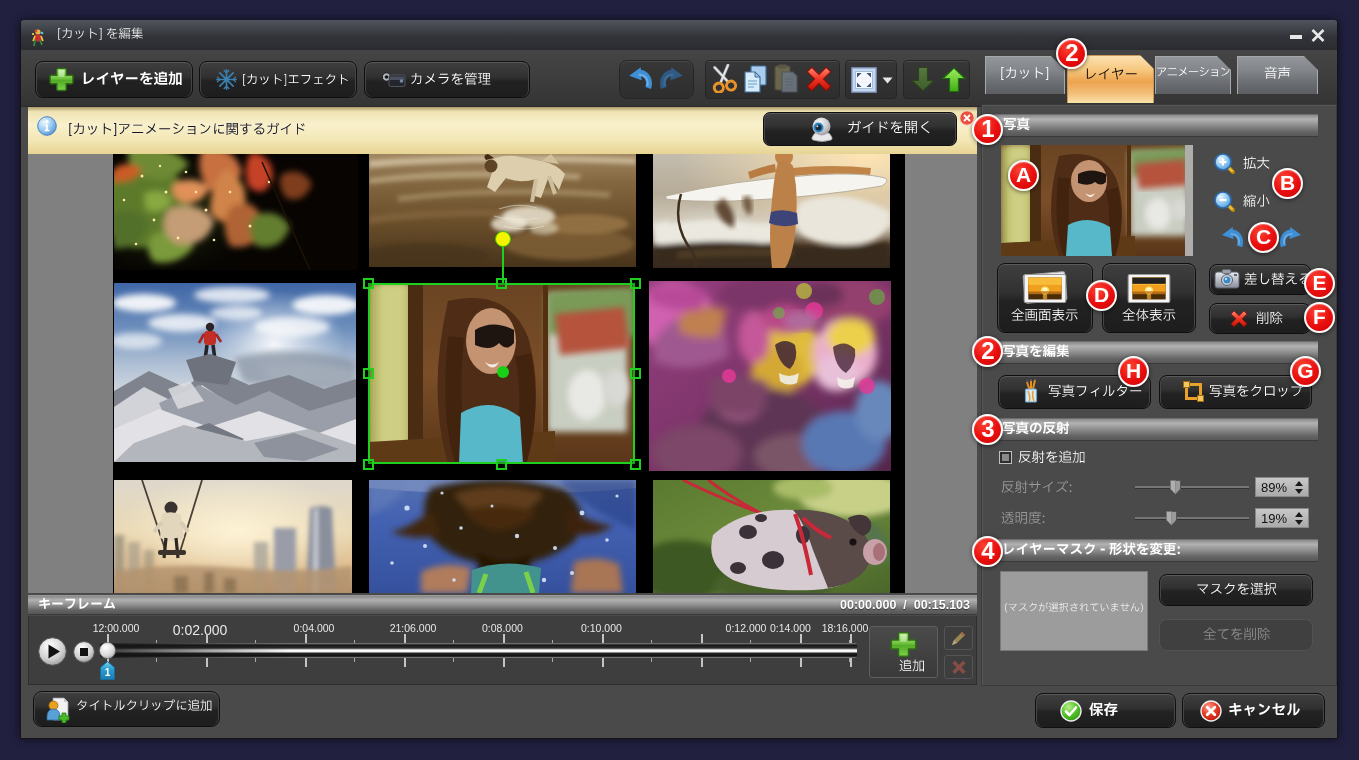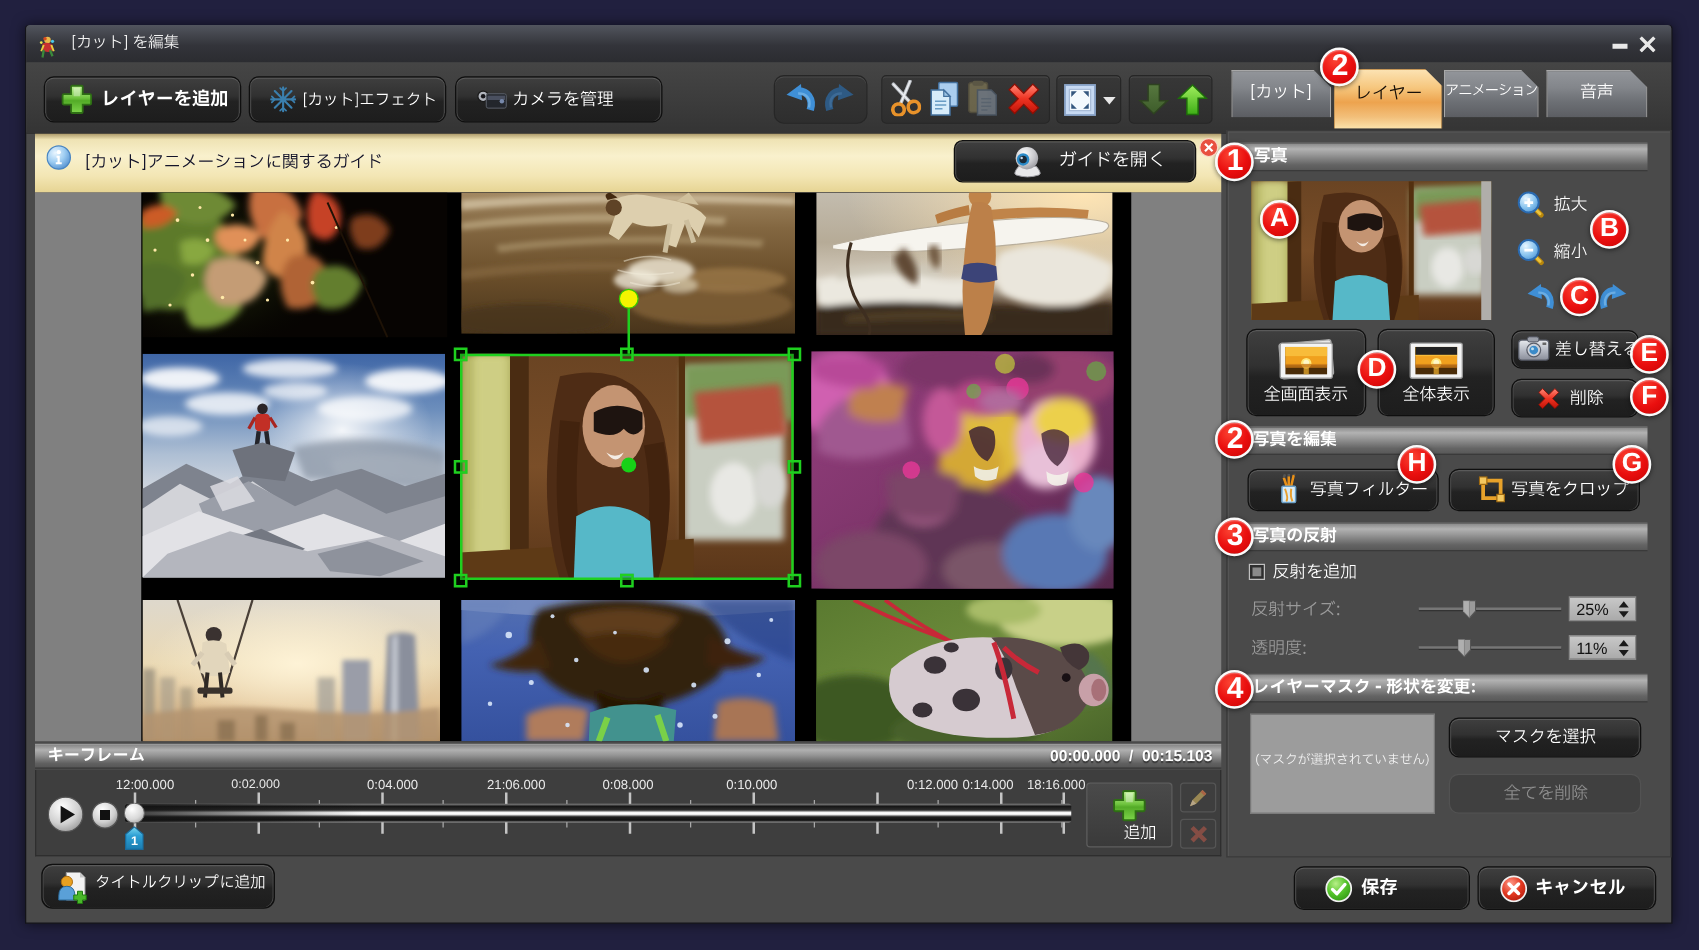--- a/index.html
+++ b/index.html
@@ -568,21 +568,21 @@
 <div class="abs" style="left:502px;top:247px;width:2px;height:36px;background:#1fd01f;z-index:21"></div>
 <div class="abs" style="left:495px;top:231px;width:16px;height:16px;border-radius:50%;background:#f4f400;border:1.5px solid #35c800;z-index:22"></div>
 <div class="abs" style="left:497px;top:366px;width:12px;height:12px;border-radius:50%;background:#17d117;z-index:22"></div>
 <div class="abs" style="left:28px;top:595px;width:949px;height:20px;background:linear-gradient(180deg,#888 0%,#b0b0b0 22%,#959595 45%,#606060 82%,#565656 100%);border-top:1px solid #999;border-bottom:1px solid #3a3a3a"></div>
 <svg style="position:absolute;left:38px;top:597px;overflow:visible" width="80" height="18" viewBox="0 0 80 18">
     <path transform="translate(0,11.4)" d="M11.9 -5.1L12.1 -3.5L7.6 -3L7.9 0.4L6.2 0.6L5.9 -2.8L1.4 -2.4L1.2 -4L5.7 -4.5L5.5 -6.4L1.4 -6L1.3 -7.7L5.3 -8.1L5.1 -10.5L6.8 -10.7L7 -8.3L11.1 -8.7L11.3 -7L7.2 -6.6L7.4 -4.7ZM24.7 -4L14.3 -4L14.3 -5.8L24.7 -5.8ZM37.1 -9.6Q37.1 -6.8 36.4 -4.8Q35.7 -2.8 34.2 -1.5Q32.7 -0.2 30.2 0.4L29.4 -1.3Q31.4 -1.8 32.6 -2.6Q33.9 -3.5 34.5 -4.8Q35.1 -6.1 35.2 -7.9L27.5 -7.9L27.5 -9.6ZM41.5 0.3L41.5 -10.1L43.3 -10.1L43.3 -1.5Q45.1 -1.9 46.7 -3.1Q48.3 -4.3 49.4 -6.3L50.8 -5.2Q49.5 -2.9 47.5 -1.5Q45.5 -0.1 43.1 0.3ZM63.7 -4L53.3 -4L53.3 -5.8L63.7 -5.8ZM75.5 0.4Q75.3 -0.3 75 -1Q71.1 -0.5 66.2 -0.2L66 -1.9Q66.4 -1.9 67.3 -1.9Q69.1 -6.1 70.3 -10.3L72 -9.8Q70.7 -5.5 69.4 -2.1Q71.7 -2.2 74.3 -2.6Q73.5 -4.3 72.7 -5.6L74.3 -6.3Q75.1 -5 75.8 -3.5Q76.6 -2 77.2 -0.4Z" fill="#ffffff"></path>
   </svg>
 <div class="abs" style="left:700px;top:598px;width:270px;height:15px;font-size:12.5px;font-weight:bold;color:#fff;text-align:right;text-shadow:0 1px 1px #333">00:00.000&nbsp; / &nbsp;00:15.103</div>
 <div class="abs" style="left:28px;top:616px;width:949px;height:69px;background:#3e3e3e;border:1px solid #2e2e2e;border-top:none"></div>
 <div class="abs" style="left:86px;top:622px;width:60px;height:11px;font-size:10.5px;color:#e8e8e8;text-align:center">12:00.000</div>
-<div class="abs" style="left:185px;top:622px;width:60px;height:11px;font-size:10px;color:#e8e8e8;">0:02.000</div>
+<div class="abs" style="left:170px;top:622px;width:60px;height:11px;font-size:14px;color:#e8e8e8;text-align:center">0:02.000</div>
 <div class="abs" style="left:284px;top:622px;width:60px;height:11px;font-size:10.5px;color:#e8e8e8;text-align:center">0:04.000</div>
 <div class="abs" style="left:383px;top:622px;width:60px;height:11px;font-size:10.5px;color:#e8e8e8;text-align:center">21:06.000</div>
 <div class="abs" style="left:482px;top:622px;width:60px;height:11px;font-size:10.5px;color:#e8e8e8;text-align:left">0:08.000</div>
 <div class="abs" style="left:581px;top:622px;width:60px;height:11px;font-size:10.5px;color:#e8e8e8;">0:10.000</div>
 <div class="abs" style="left:716px;top:622px;width:60px;height:11px;font-size:10.5px;color:#e8e8e8;text-align:center">0:12.000</div>
 <div class="abs" style="left:770px;top:622px;width:60px;height:11px;font-size:10.5px;color:#e8e8e8;text-align:left">0:14.000</div>
 <div class="abs" style="left:815px;top:622px;width:60px;height:11px;font-size:10.5px;color:#e8e8e8;text-align:center">18:16.000</div>
 <div class="abs" style="left:107px;top:634px;width:1.5px;height:11px;background:#c4c4c4"></div>
 <div class="abs" style="left:107px;top:657px;width:1.5px;height:10px;background:#c4c4c4"></div>
 <div class="abs" style="left:206px;top:634px;width:1.5px;height:11px;background:#c4c4c4"></div>
@@ -933,34 +933,34 @@
 <svg style="position:absolute;left:1001px;top:480px;overflow:visible" width="73" height="18" viewBox="0 0 73 18">
     <path transform="translate(0,11.9)" d="M12.5 0.9Q9.9 0 7.9 -1.4Q5.8 0.2 3.2 0.9L2.8 0.1Q5.2 -0.6 7.2 -2Q5.4 -3.5 4.3 -5.5L5.1 -5.9Q6.2 -4 7.9 -2.6Q9.8 -4.3 10.7 -6.5L3.1 -6.5Q3 -4.1 2.6 -2.2Q2.2 -0.4 1.3 0.9L0.6 0.2Q1.4 -1 1.8 -2.8Q2.2 -4.7 2.2 -7.1L2.2 -10.7L12.6 -10.7L12.6 -9.9L3.1 -9.9L3.1 -7.3L11.7 -7.3L11.7 -6.6Q10.8 -4 8.6 -2Q10.4 -0.7 12.8 0.1ZM20.4 -5.2Q20.2 -4.9 19.8 -4.3L19.8 -0.1Q19.8 0.4 19.6 0.6Q19.4 0.8 18.9 0.8L17.1 0.8L16.9 0.1L19.1 0.1L19.1 -3.4Q17.2 -1.3 14.4 0L14 -0.7Q16.7 -2 18.4 -3.7Q16.9 -3.4 14.3 -3L14.1 -3.8L15 -3.9L15 -10.1L16.7 -10.1Q17 -10.7 17.2 -11.4L18 -11.2Q17.8 -10.6 17.5 -10.1L19.8 -10.1L19.8 -5.6ZM26.4 -8.4L26.4 -7.7L25.1 -7.7L25.1 0.1Q25.1 0.6 24.9 0.8Q24.6 1 24.1 1L22.3 1L22.1 0.2L24.2 0.2L24.2 -7.7L20.5 -7.7L20.5 -8.4L24.2 -8.4L24.2 -11.1L25.1 -11.1L25.1 -8.4ZM19.1 -8.2L19.1 -9.4L15.7 -9.4L15.7 -8.2ZM15.7 -6.3L19.1 -6.3L19.1 -7.5L15.7 -7.5ZM22.6 -2.2Q21.9 -4.1 20.9 -5.8L21.5 -6.2Q22.5 -4.6 23.3 -2.6ZM15.7 -4Q17.6 -4.2 19 -4.5L19.1 -4.5L19.1 -5.6L15.7 -5.6ZM39.5 -7.9L39.5 -7L36.9 -7L36.9 -5.8Q36.9 -3.3 35.7 -1.8Q34.5 -0.4 32 0.3L31.6 -0.6Q33.1 -1 34.1 -1.7Q35.1 -2.3 35.5 -3.3Q36 -4.3 36 -5.8L36 -7L31.5 -7L31.5 -3.8L30.6 -3.8L30.6 -7L28 -7L28 -7.9L30.6 -7.9L30.6 -10.5L31.5 -10.5L31.5 -7.9L36 -7.9L36 -10.6L36.9 -10.6L36.9 -7.9ZM52.2 -9.8Q50.6 -8.1 48.4 -6.7L48.4 0.4L47.4 0.4L47.4 -6.1Q45 -4.7 42.2 -3.7L41.9 -4.6Q44.6 -5.5 47.1 -7Q49.7 -8.6 51.5 -10.5ZM66 -11.5Q66.7 -10.3 67.2 -9.2L66.5 -8.8Q65.9 -10.2 65.3 -11.2ZM65 -8.2Q64.5 -9.4 63.8 -10.6L64.5 -10.9Q65.4 -9.5 65.7 -8.6ZM61.7 -4.1Q63.9 -2.5 65.9 -0.6L65.2 0.2Q63.2 -1.8 61.1 -3.3Q59 -1.1 55.7 0.2L55.2 -0.7Q58.3 -1.9 60.3 -3.9Q62.3 -6 62.9 -8.6L56.2 -8.6L56.2 -9.5L63.9 -9.5Q63.9 -9 63.7 -8.2Q63.3 -6 61.7 -4.1ZM68.7 -6.5L68.7 -6.7Q68.7 -7.1 69 -7.3Q69.2 -7.5 69.6 -7.5Q70 -7.5 70.2 -7.3Q70.4 -7.1 70.4 -6.7L70.4 -6.5Q70.4 -6.2 70.2 -5.9Q70 -5.7 69.6 -5.7Q69.2 -5.7 69 -5.9Q68.7 -6.2 68.7 -6.5ZM68.7 -0.6L68.7 -0.8Q68.7 -1.2 69 -1.4Q69.2 -1.6 69.6 -1.6Q70 -1.6 70.2 -1.4Q70.4 -1.2 70.4 -0.8L70.4 -0.6Q70.4 -0.3 70.2 -0Q70 0.2 69.6 0.2Q69.2 0.2 69 -0Q68.7 -0.3 68.7 -0.6Z" fill="#9a9a9a"></path>
   </svg>
 <div class="abs" style="left:1135px;top:486px;width:114px;height:2px;background:#767676;box-shadow:0 1px 0 #333"></div>
 <svg class="abs" style="left:1170px;top:480px" width="11" height="15" viewBox="0 0 11 15">
 <path d="M0.5 0.5 H10.5 V9 L5.5 14.5 L0.5 9 Z" fill="#9a9a9a" stroke="#555" stroke-width="1"></path>
 <path d="M5.5 0.5 V14" stroke="#777" stroke-width="1"></path>
 <path d="M0.5 0.5 H5.5 V14 L0.5 9 Z" fill="#b8b8b8" opacity=".7"></path>
   </svg>
 <div class="abs" style="left:1255px;top:477px;width:54px;height:20px;background:linear-gradient(180deg,#c8c8c8,#aaa);border:1px solid #888"></div>
-<div class="abs" style="left:1261px;top:480px;width:30px;height:14px;font-size:13px;color:#111">25%</div>
+<div class="abs" style="left:1261px;top:480px;width:30px;height:14px;font-size:13px;color:#111">89%</div>
 <div class="abs" style="left:1295px;top:481px;width:0;height:0;border-left:4px solid transparent;border-right:4px solid transparent;border-bottom:5.5px solid #1a1a1a"></div>
 <div class="abs" style="left:1295px;top:489px;width:0;height:0;border-left:4px solid transparent;border-right:4px solid transparent;border-top:5.5px solid #1a1a1a"></div>
 <svg style="position:absolute;left:1001px;top:511px;overflow:visible" width="46" height="18" viewBox="0 0 46 18">
     <path transform="translate(0,11.9)" d="M3.7 -6.2Q5.1 -6.7 6 -7.1Q6.9 -7.6 7.4 -8.3L4 -8.3L4 -9L7.9 -9L7.9 -10Q6.2 -9.9 4.7 -9.9L4.5 -10.7Q9 -10.7 11.9 -11.2L12.3 -10.5Q10.8 -10.3 8.7 -10.1L8.7 -9L12.9 -9L12.9 -8.3L9.2 -8.3Q9.7 -7.7 10.6 -7.2Q11.5 -6.7 13 -6.2L12.7 -5.5Q10.9 -6.1 9.9 -6.8Q8.9 -7.4 8.8 -8.2L8.7 -8.2L8.7 -5.9L7.9 -5.9L7.9 -8.2L7.8 -8.2Q7.7 -7.4 6.8 -6.8Q5.8 -6.1 4 -5.4ZM2.9 -7.7Q1.9 -9.6 0.9 -10.6L1.6 -11.1Q2.1 -10.5 2.7 -9.7Q3.2 -9 3.6 -8.2ZM3 -2.4Q3 -1.3 3.8 -0.7Q4.6 -0.1 6 -0.1L13 -0.1L12.9 0.7L6.1 0.7Q4.5 0.7 3.6 0.1Q2.8 -0.5 2.7 -1.4L2.6 -1.4Q2.6 -0.7 2.1 -0.1Q1.7 0.5 0.8 0.9L0.5 0.1Q1.5 -0.4 1.8 -0.9Q2.2 -1.5 2.2 -2.5L2.2 -5.5L0.6 -5.5L0.6 -6.3L3 -6.3ZM10.4 -1.8Q10.7 -1.8 10.9 -1.9Q11.1 -2 11.2 -2.2Q11.3 -2.7 11.4 -3.4L9.1 -3.4Q9.4 -4 9.7 -4.8L7.5 -4.8Q7.4 -3.4 6.6 -2.4Q5.9 -1.5 4.5 -0.9L4 -1.6Q5.3 -2.1 5.9 -2.9Q6.6 -3.6 6.7 -4.8L4.9 -4.8L4.9 -5.5L10.6 -5.5L10.6 -5Q10.4 -4.4 10.2 -4.1L12.2 -4.1Q12.2 -3.2 12.1 -2.7Q12.1 -2.2 11.9 -1.8Q11.8 -1.4 11.5 -1.2Q11.2 -1 10.6 -1L8.8 -1L8.6 -1.8ZM20.3 -10.8L25.9 -10.8L25.9 -0.2Q25.9 0.3 25.7 0.6Q25.5 0.8 25 0.8L22.6 0.8L22.4 -0.1L25 -0.1L25 -3.5L21 -3.5Q20.8 -2.2 20.4 -1.1Q20 -0.1 19.3 1L18.5 0.4Q19.3 -0.6 19.6 -1.6Q20 -2.6 20.2 -3.9Q20.3 -5.1 20.3 -7.1ZM14.6 -10.8L18.8 -10.8L18.8 -1.4L15.4 -1.4L15.4 -0.1L14.6 -0.1ZM18 -6.7L18 -10.1L15.4 -10.1L15.4 -6.7ZM25 -7.6L25 -10L21.1 -10L21.1 -7.6ZM25 -4.2L25 -6.8L21.1 -6.8Q21.1 -5.3 21 -4.2ZM15.4 -5.9L15.4 -2.1L18 -2.1L18 -5.9ZM34.6 -10.3L39.9 -10.3L39.9 -9.5L29.5 -9.5L29.5 -6.6Q29.5 -1.7 28.2 0.9L27.5 0.3Q28.1 -0.9 28.4 -2.7Q28.6 -4.4 28.6 -6.7L28.6 -10.3L33.7 -10.3L33.7 -11.3L34.6 -11.3ZM36.7 -9L37.5 -9L37.5 -7.6L39.8 -7.6L39.8 -6.9L37.5 -6.9L37.5 -4.8L32 -4.8L32 -6.9L30 -6.9L30 -7.6L32 -7.6L32 -9L32.8 -9L32.8 -7.6L36.7 -7.6ZM32.8 -5.5L36.7 -5.5L36.7 -6.9L32.8 -6.9ZM38.6 -3.3Q37.7 -1.8 35.7 -0.7Q37.3 -0.1 39.8 0.3L39.5 1Q36.8 0.6 34.7 -0.3Q32.6 0.7 29.7 1L29.5 0.2Q31.8 -0 33.8 -0.7Q32.7 -1.4 31.5 -2.4L32 -2.9Q33.3 -1.8 34.7 -1.1Q36.5 -2 37.5 -3.1L30.3 -3.1L30.3 -3.8L38.6 -3.8ZM41.7 -6.5L41.7 -6.7Q41.7 -7.1 42 -7.3Q42.2 -7.5 42.6 -7.5Q43 -7.5 43.2 -7.3Q43.4 -7.1 43.4 -6.7L43.4 -6.5Q43.4 -6.2 43.2 -5.9Q43 -5.7 42.6 -5.7Q42.2 -5.7 42 -5.9Q41.7 -6.2 41.7 -6.5ZM41.7 -0.6L41.7 -0.8Q41.7 -1.2 42 -1.4Q42.2 -1.6 42.6 -1.6Q43 -1.6 43.2 -1.4Q43.4 -1.2 43.4 -0.8L43.4 -0.6Q43.4 -0.3 43.2 -0Q43 0.2 42.6 0.2Q42.2 0.2 42 -0Q41.7 -0.3 41.7 -0.6Z" fill="#9a9a9a"></path>
   </svg>
 <div class="abs" style="left:1135px;top:517px;width:114px;height:2px;background:#767676;box-shadow:0 1px 0 #333"></div>
 <svg class="abs" style="left:1166px;top:511px" width="11" height="15" viewBox="0 0 11 15">
 <path d="M0.5 0.5 H10.5 V9 L5.5 14.5 L0.5 9 Z" fill="#9a9a9a" stroke="#555" stroke-width="1"></path>
 <path d="M5.5 0.5 V14" stroke="#777" stroke-width="1"></path>
 <path d="M0.5 0.5 H5.5 V14 L0.5 9 Z" fill="#b8b8b8" opacity=".7"></path>
   </svg>
 <div class="abs" style="left:1255px;top:508px;width:54px;height:20px;background:linear-gradient(180deg,#c8c8c8,#aaa);border:1px solid #888"></div>
-<div class="abs" style="left:1261px;top:511px;width:30px;height:14px;font-size:13px;color:#111">11%</div>
+<div class="abs" style="left:1261px;top:511px;width:30px;height:14px;font-size:13px;color:#111">19%</div>
 <div class="abs" style="left:1295px;top:512px;width:0;height:0;border-left:4px solid transparent;border-right:4px solid transparent;border-bottom:5.5px solid #1a1a1a"></div>
 <div class="abs" style="left:1295px;top:520px;width:0;height:0;border-left:4px solid transparent;border-right:4px solid transparent;border-top:5.5px solid #1a1a1a"></div>
 <div class="abs" style="left:1000px;top:571px;width:148px;height:80px;background:#9c9c9c;border:1px solid #787878"></div>
 <svg style="position:absolute;left:1004px;top:602px;overflow:visible" width="141" height="14" viewBox="0 0 141 14">
     <path transform="translate(0,9.0)" d="M2.8 -8.1L3.6 -8.1Q3 -7.7 2.6 -6.9Q2.2 -6.2 1.9 -5.4Q1.7 -4.6 1.7 -3.8L1.7 -2.9Q1.7 -2.1 1.9 -1.3Q2.2 -0.5 2.6 0.2Q3 1 3.6 1.5L2.8 1.5Q2.3 1 1.8 0.3Q1.4 -0.5 1.1 -1.4Q0.9 -2.3 0.9 -3.3Q0.9 -4.3 1.1 -5.3Q1.4 -6.2 1.8 -7Q2.3 -7.7 2.8 -8.1ZM4.7 -7.1L12.6 -7.1L12.6 -6.5Q12 -5.3 11.1 -4.3Q10.1 -3.3 8.8 -2.4Q9.8 -1.5 10.6 -0.6L10 -0.1Q8.2 -2.3 6.2 -4L6.7 -4.5Q7.6 -3.7 8.3 -3Q9.4 -3.7 10.3 -4.6Q11.3 -5.5 11.8 -6.4L4.7 -6.4ZM22.5 -0Q21 -1.6 19.4 -2.7Q18.6 -1.8 17.6 -1.2Q16.5 -0.5 15.3 -0L14.9 -0.7Q17.3 -1.6 18.9 -3.2Q20.4 -4.7 20.8 -6.7L15.7 -6.7L15.7 -7.3L21.7 -7.3Q21.7 -7 21.5 -6.4Q21.2 -4.7 19.9 -3.2Q21.5 -2.1 23 -0.6ZM32.7 -6.8Q32.6 -4.1 31 -2.3Q29.4 -0.5 26.8 0.3L26.4 -0.4Q28.8 -1.1 30.2 -2.5Q31.6 -4 31.9 -6.1L28 -6.1Q27.5 -5.4 27 -4.8Q26.4 -4.2 25.7 -3.7L25.2 -4.2Q26.3 -5 27.1 -6Q27.8 -7 28.3 -8.2L29 -8Q28.7 -7.3 28.4 -6.8ZM43.2 -8.7Q43.9 -7.8 44.3 -7L43.7 -6.7Q43.2 -7.8 42.7 -8.4ZM42.6 -6.2Q42.1 -7.1 41.6 -7.9L42.1 -8.2Q42.8 -7.2 43.1 -6.5ZM38.4 -5.9Q38.5 -5.9 38.7 -5.9Q39.6 -5.9 40 -5.5Q40.4 -5 40.4 -4.1Q40.4 -2.2 40.3 -1.3Q40.1 -0.4 39.7 -0.1Q39.4 0.2 38.7 0.2Q38.1 0.2 37.3 0L37.4 -0.6Q38.1 -0.5 38.6 -0.5Q39 -0.5 39.3 -0.7Q39.5 -0.9 39.6 -1.7Q39.7 -2.5 39.7 -4.2Q39.7 -4.7 39.5 -5Q39.2 -5.3 38.7 -5.3Q38.5 -5.3 38.4 -5.3L37.6 -5.2Q37.2 -3.6 36.7 -2.3Q36.2 -1 35.6 0.3L34.9 0Q35.5 -1.2 36 -2.5Q36.4 -3.7 36.8 -5.1L34.9 -4.9L34.9 -5.6L37 -5.8Q37.2 -6.8 37.5 -8.2L38.2 -8Q38 -6.9 37.7 -5.9ZM42.1 -6.2Q43.1 -4.5 43.6 -2.4L42.9 -2.2Q42.5 -4.2 41.5 -5.9ZM46.6 -5.8Q45.8 -7.2 45.1 -8L45.6 -8.4Q46 -7.9 46.4 -7.3Q46.8 -6.8 47.1 -6.2ZM48.5 -5.2Q48 -5.2 47.8 -5.4Q47.7 -5.6 47.7 -6L47.7 -7.1L49.8 -7.1L49.8 -7.7L47.7 -7.7L47.7 -8.2L50.3 -8.2L50.3 -6.6L48.2 -6.6L48.2 -6.1Q48.2 -5.9 48.3 -5.8Q48.4 -5.7 48.6 -5.7L50 -5.7L50 -6.3L50.6 -6.2L50.6 -5.7Q50.6 -5.2 50.1 -5.2ZM51.8 -5.2Q51.3 -5.2 51.2 -5.4Q51 -5.6 51 -6L51 -7.1L53.2 -7.1L53.2 -7.7L51 -7.7L51 -8.2L53.7 -8.2L53.7 -6.6L51.5 -6.6L51.5 -6.1Q51.5 -5.9 51.6 -5.8Q51.7 -5.7 51.9 -5.7L53.4 -5.7L53.4 -6.3L54 -6.2L54 -5.7Q54 -5.4 53.9 -5.3Q53.7 -5.2 53.5 -5.2ZM52.3 -2.6L54.1 -2.6L54.1 -2L47.4 -2L47.4 -2.6L49.1 -2.6L49.1 -3.6L47.6 -3.6L47.6 -4.2L49.1 -4.2L49.1 -4.9L49.7 -4.9L49.7 -4.2L51.7 -4.2L51.7 -4.9L52.3 -4.9L52.3 -4.2L53.9 -4.2L53.9 -3.6L52.3 -3.6ZM54.2 -0.1L54.1 0.6L48.9 0.6Q47.7 0.6 47.1 0.1Q46.4 -0.3 46.3 -1.1L46.3 -1.1Q46.2 -0.5 45.9 -0.1Q45.6 0.4 45 0.7L44.8 0.1Q45.5 -0.3 45.7 -0.7Q46 -1.1 46 -1.9L46 -4.1L44.8 -4.1L44.8 -4.7L46.6 -4.7L46.6 -1.8Q46.6 -1 47.2 -0.5Q47.8 -0.1 48.9 -0.1ZM51.7 -3.6L49.7 -3.6L49.7 -2.6L51.7 -2.6ZM47.6 -0.9Q48.1 -1 48.7 -1.3Q49.3 -1.6 49.6 -1.8L50 -1.4Q49.6 -1.1 49 -0.8Q48.4 -0.6 47.8 -0.4ZM53.7 -0.4Q53.2 -0.6 52.7 -0.9Q52.1 -1.2 51.5 -1.4L51.8 -1.8Q52.3 -1.7 52.9 -1.4Q53.5 -1.1 54 -0.8ZM58.9 -3.7Q58.2 -3.4 57.4 -3.1L57.4 -0.1Q57.4 0.3 57.2 0.4Q57 0.6 56.6 0.6L55.4 0.6L55.3 -0L56.7 -0L56.7 -2.9Q56.1 -2.7 55.1 -2.5L55 -3.1Q55.7 -3.3 56.7 -3.5L56.7 -6.1L55.1 -6.1L55.1 -6.7L56.7 -6.7L56.7 -8.5L57.4 -8.5L57.4 -6.7L58.9 -6.7L58.9 -6.1L57.4 -6.1L57.4 -3.7Q58.1 -4 58.8 -4.3ZM62.2 -4.2Q62.4 -1.5 64.3 0.2L63.9 0.7Q62.9 -0.2 62.3 -1.5Q61.7 -2.7 61.5 -4.2L59.9 -4.2Q59.9 -2.7 59.6 -1.5Q59.2 -0.3 58.5 0.7L58 0.3Q58.8 -0.7 59.1 -1.9Q59.3 -3.1 59.3 -4.8L59.3 -8L63.8 -8L63.8 -4.2ZM63.2 -7.5L60 -7.5L60 -4.8L63.2 -4.8ZM67.4 -1.8Q67.4 -1 68 -0.7Q68.7 -0.4 70.1 -0.4Q70.8 -0.4 71.5 -0.5Q72.2 -0.6 72.8 -0.7L72.9 0Q72.3 0.1 71.5 0.2Q70.8 0.3 70 0.3Q68.3 0.3 67.5 -0.2Q66.6 -0.7 66.6 -1.8Q66.6 -2.7 67.3 -3.2Q68 -3.8 69.3 -3.8Q70.2 -3.8 70.8 -3.5Q71.5 -3.3 72.1 -2.7L72.1 -2.8Q71.4 -4 70.7 -5.7Q69 -5.5 66.2 -5.5L66.2 -6.2Q68.8 -6.2 70.4 -6.3Q70.1 -7.1 69.8 -8.1L70.5 -8.3Q70.7 -7.5 71.1 -6.4Q72.3 -6.5 73.7 -6.7L73.8 -6Q72.6 -5.8 71.4 -5.7Q72.2 -4 73.1 -2.5L72.5 -2.1Q71.2 -3.1 69.4 -3.1Q68.4 -3.1 67.9 -2.7Q67.4 -2.4 67.4 -1.8ZM84.9 -0.7Q83.8 -0 83.2 -0Q82.7 -0 82.4 -0.3Q82.1 -0.5 82.1 -1Q82.1 -1.2 82.2 -1.8Q82.3 -2.4 82.4 -3.1Q82.8 -5.1 82.8 -5.5Q82.8 -6.3 82 -6.3Q81.4 -6.3 80.5 -5.7Q79.6 -5 78.4 -3.7L78.4 0.4L77.7 0.4L77.7 -3Q77.4 -2.5 76.5 -1.5L76.2 -1.2L75.7 -1.7Q76.8 -2.8 77.7 -4L77.7 -5.6L75.8 -5.6L75.8 -6.2L77.7 -6.2L77.7 -8.2L78.4 -8.2L78.4 -4.7Q79.6 -5.8 80.4 -6.4Q81.3 -7 82 -7Q82.7 -7 83.1 -6.7Q83.5 -6.3 83.5 -5.6Q83.5 -5.2 83.1 -3Q83 -2.4 83 -1.9Q82.9 -1.3 82.9 -1.1Q82.9 -0.9 83 -0.8Q83.1 -0.7 83.3 -0.7Q83.6 -0.7 84.7 -1.3ZM93.3 0.2Q91.1 0.1 90 -0.7Q88.9 -1.5 88.9 -2.9Q88.9 -4 89.5 -4.8Q90 -5.6 90.8 -6.1Q91.3 -6.4 92 -6.5L92 -6.6Q88.7 -6.4 86.2 -6.2L86.1 -6.9Q89.9 -7.1 94.4 -7.4L94.4 -6.7Q93.8 -6.7 93.4 -6.6Q93 -6.6 92.6 -6.4Q91.9 -6.2 91.2 -5.7Q90.5 -5.2 90.1 -4.5Q89.7 -3.8 89.7 -3.1Q89.7 -1.9 90.6 -1.3Q91.5 -0.7 93.5 -0.5ZM96.6 -6.4L96.7 -7.4L97.4 -7.3Q97.4 -6.6 97.4 -6.3Q97.4 -4.6 97.6 -3.4Q97.8 -2.1 98.1 -1.5Q98.4 -0.8 98.8 -0.8Q99.1 -0.8 99.4 -1.4Q99.6 -2 99.8 -3.2L100.5 -3Q100.3 -1.5 99.9 -0.8Q99.5 -0.1 98.8 -0.1Q97.8 -0.1 97.2 -1.7Q96.6 -3.4 96.6 -6.4ZM104 -1.7Q103.8 -3.1 103.3 -4.3Q102.8 -5.6 102 -6.7L102.6 -7.1Q103.5 -6 104 -4.6Q104.6 -3.2 104.7 -1.8ZM114.3 -0Q112.7 -1.1 111.2 -1.7L111.2 -1.2Q111.2 0.4 109.3 0.4Q108.4 0.4 107.8 -0Q107.3 -0.5 107.3 -1.2Q107.3 -1.9 107.8 -2.4Q108.3 -2.8 109.3 -2.8Q109.8 -2.8 110.5 -2.6L110.5 -4.1Q109.2 -4.1 107.3 -4.2L107.4 -4.8Q108.6 -4.7 110.5 -4.7L110.5 -6.3Q109.1 -6.3 107 -6.4L107 -7Q109.1 -6.9 110.5 -6.9L110.5 -8.2L111.2 -8.2L111.2 -6.9Q113.1 -6.9 114.5 -7.1L114.5 -6.4Q112.8 -6.3 111.2 -6.3L111.2 -4.7Q113 -4.8 114.2 -4.8L114.3 -4.2Q113.2 -4.1 111.2 -4.1L111.2 -2.4Q112.9 -1.8 114.6 -0.6ZM110.5 -1.9Q109.9 -2.1 109.3 -2.1Q108.6 -2.1 108.3 -1.9Q108 -1.6 108 -1.2Q108 -0.7 108.3 -0.5Q108.7 -0.2 109.3 -0.2Q109.9 -0.2 110.2 -0.5Q110.5 -0.7 110.5 -1.2ZM124.2 -0.9L124.3 -0.2Q122.7 0.1 120.9 0.1Q119.7 0.1 119.1 -0.3Q118.5 -0.8 118.5 -1.9L118.6 -5.1Q118 -5.1 117.2 -5.1L116.5 -5.1L116.5 -5.8L118.6 -5.8L118.6 -8L119.3 -8L119.3 -5.8L122.7 -5.9Q122.7 -6.7 122.6 -8.1L123.3 -8.1Q123.3 -6.7 123.4 -5.9L125.4 -6L125.4 -5.3L123.4 -5.3L123.4 -5Q123.4 -3.8 123.4 -3.4Q123.4 -3 123.3 -2.8Q123.2 -2.5 123 -2.5Q122.8 -2.4 122.4 -2.4Q121.9 -2.4 120.6 -2.5L120.6 -3.2Q122 -3 122.3 -3Q122.6 -3 122.6 -3.1Q122.7 -3.2 122.7 -3.5Q122.7 -3.9 122.7 -5.2L119.3 -5.2L119.2 -1.9Q119.2 -1.2 119.6 -0.9Q120 -0.6 120.9 -0.6Q121.7 -0.6 122.6 -0.6Q123.4 -0.7 124.2 -0.9ZM126.7 0.1L127.9 -3.1Q128.5 -4.7 129.3 -6.8Q129.9 -8.4 129.9 -8.3L130.6 -8.1L129.4 -5.2Q129.3 -4.7 129.1 -4.3Q128.9 -3.8 128.7 -3.4L128.8 -3.4Q129.2 -4 129.6 -4.3Q130.1 -4.6 130.6 -4.6Q131.4 -4.6 131.7 -4.1Q132 -3.6 132 -2.5Q132 -1.7 132.1 -1.3Q132.2 -0.9 132.4 -0.7Q132.6 -0.5 133 -0.5Q133.6 -0.5 134 -1.2Q134.5 -2 134.8 -3.6L135.5 -3.4Q135.1 -1.6 134.5 -0.6Q133.9 0.3 132.9 0.3Q132.1 0.3 131.7 -0.3Q131.3 -0.9 131.3 -2.2Q131.3 -2.9 131.3 -3.3Q131.2 -3.7 131 -3.8Q130.7 -4 130.4 -4Q129.9 -4 129.4 -3.6Q128.9 -3.3 128.6 -2.5Q128.3 -2.1 128.2 -1.7Q128 -1.3 127.8 -0.6Q127.6 0 127.4 0.3ZM137 1.5L136.2 1.5Q136.7 1 137.2 0.2Q137.6 -0.5 137.9 -1.3Q138.1 -2.1 138.1 -2.9L138.1 -3.8Q138.1 -4.6 137.9 -5.4Q137.6 -6.2 137.2 -6.9Q136.7 -7.7 136.2 -8.1L137 -8.1Q137.5 -7.7 137.9 -7Q138.4 -6.2 138.6 -5.3Q138.9 -4.3 138.9 -3.3Q138.9 -2.3 138.6 -1.4Q138.4 -0.5 137.9 0.3Q137.5 1 137 1.5Z" fill="#f2f2f2"></path>
   </svg>
 <div class="btn" style="left:1159px;top:574px;width:154px;height:32px"></div>
 <svg style="position:absolute;left:1196px;top:582px;overflow:visible" width="83" height="18" viewBox="0 0 83 18">
     <path transform="translate(0,11.9)" d="M1.4 -9.4L12 -9.4L12 -8.6Q11.2 -7.1 9.9 -5.7Q8.6 -4.3 7 -3.2Q8.2 -2 9.2 -0.8L8.5 -0.1Q6.1 -3 3.4 -5.3L4.1 -6Q5.3 -4.9 6.3 -3.9Q7.7 -4.9 8.9 -6.1Q10.1 -7.3 10.8 -8.5L1.4 -8.5ZM25.1 -0.1Q23.1 -2.1 21 -3.5Q19.9 -2.4 18.5 -1.6Q17.1 -0.7 15.5 -0L15 -0.9Q18.2 -2.1 20.2 -4.2Q22.3 -6.2 22.8 -8.8L16 -8.8L16 -9.7L23.9 -9.7Q23.9 -9.2 23.7 -8.4Q23.2 -6.2 21.6 -4.2Q23.7 -2.7 25.7 -0.8ZM38.6 -8.9Q38.4 -5.5 36.3 -3.1Q34.2 -0.7 30.7 0.4L30.3 -0.6Q33.4 -1.4 35.2 -3.3Q37 -5.2 37.5 -8L32.3 -8Q31.7 -7.1 31 -6.4Q30.2 -5.6 29.2 -4.9L28.6 -5.6Q30.1 -6.7 31.1 -8Q32.1 -9.2 32.8 -10.8L33.7 -10.6Q33.3 -9.6 32.9 -8.9ZM52.1 -0.7L52.2 0.2Q51.2 0.3 50.2 0.4Q49.2 0.5 48.4 0.5Q46.5 0.5 45.6 -0Q44.6 -0.6 44.6 -1.7Q44.6 -2.7 45.5 -3.5Q46.5 -4.3 48.4 -4.9Q48.3 -5.6 48 -5.9Q47.7 -6.2 47.1 -6.2Q45.7 -6.2 44 -4.7Q43.6 -4.4 43.3 -4.1Q43.1 -3.8 42.5 -3L41.7 -3.5Q42.7 -4.7 43.4 -5.9Q44.1 -7.1 44.7 -8.5Q43.1 -8.5 41.9 -8.5L41.9 -9.4Q43.4 -9.3 45 -9.3Q45.4 -10.2 45.6 -11L46.5 -10.8Q46.4 -10.5 46.3 -10.2Q46.2 -9.9 46.2 -9.7Q46 -9.4 46 -9.3Q48.9 -9.4 51.3 -9.6L51.4 -8.7Q48.6 -8.5 45.7 -8.5Q44.9 -6.6 44.1 -5.4L44.2 -5.3Q44.8 -6.1 45.7 -6.6Q46.5 -7 47.4 -7Q48.1 -7 48.7 -6.5Q49.2 -6.1 49.3 -5.2Q50.7 -5.6 52.8 -5.9L52.9 -5.1Q50.9 -4.7 49.4 -4.3Q49.4 -2.6 49.3 -1.7L48.4 -1.7Q48.5 -2.8 48.5 -4Q47 -3.5 46.3 -2.9Q45.6 -2.4 45.6 -1.7Q45.6 -1 46.2 -0.7Q46.9 -0.4 48.4 -0.4Q50.1 -0.4 52.1 -0.7ZM56.9 -7.7Q55.9 -9.6 54.9 -10.6L55.6 -11.1Q56.1 -10.5 56.7 -9.7Q57.2 -9 57.6 -8.2ZM59.5 -6.9Q58.8 -6.9 58.6 -7.1Q58.3 -7.4 58.3 -7.9L58.3 -9.4L61.1 -9.4L61.1 -10.2L58.3 -10.2L58.3 -10.9L61.9 -10.9L61.9 -8.7L59.1 -8.7L59.1 -8Q59.1 -7.8 59.2 -7.7Q59.3 -7.6 59.6 -7.6L61.5 -7.6L61.5 -8.3L62.2 -8.2L62.2 -7.6Q62.2 -6.9 61.5 -6.9ZM63.8 -6.9Q63.2 -6.9 63 -7.2Q62.7 -7.4 62.7 -8L62.7 -9.4L65.6 -9.4L65.6 -10.2L62.7 -10.2L62.7 -10.9L66.4 -10.9L66.4 -8.7L63.5 -8.7L63.5 -8Q63.5 -7.8 63.6 -7.7Q63.7 -7.6 64 -7.6L66 -7.6L66 -8.3L66.7 -8.1L66.7 -7.5Q66.7 -7.2 66.5 -7.1Q66.4 -6.9 66 -6.9ZM64.5 -3.4L66.8 -3.4L66.8 -2.7L58 -2.7L58 -3.4L60.3 -3.4L60.3 -4.8L58.3 -4.8L58.3 -5.5L60.3 -5.5L60.3 -6.5L61.1 -6.5L61.1 -5.5L63.7 -5.5L63.7 -6.5L64.5 -6.5L64.5 -5.5L66.6 -5.5L66.6 -4.8L64.5 -4.8ZM67 -0.1L66.9 0.7L60 0.7Q58.4 0.7 57.5 0.1Q56.7 -0.5 56.6 -1.4L56.5 -1.4Q56.5 -0.6 56.1 -0.1Q55.6 0.5 54.8 0.9L54.5 0.1Q55.4 -0.4 55.7 -0.9Q56.1 -1.5 56.1 -2.5L56.1 -5.5L54.6 -5.5L54.6 -6.3L56.9 -6.3L56.9 -2.4Q56.9 -1.3 57.7 -0.7Q58.5 -0.1 59.9 -0.1ZM63.7 -4.8L61.1 -4.8L61.1 -3.4L63.7 -3.4ZM58.2 -1.1Q59 -1.4 59.7 -1.7Q60.4 -2.1 60.9 -2.4L61.4 -1.9Q60.8 -1.5 60.1 -1.1Q59.3 -0.7 58.5 -0.5ZM66.3 -0.5Q65.7 -0.8 64.9 -1.2Q64.2 -1.6 63.4 -1.8L63.9 -2.4Q64.5 -2.2 65.3 -1.8Q66.1 -1.4 66.7 -1.1ZM73.2 -4.9Q72.3 -4.5 71.2 -4.1L71.2 -0.2Q71.2 0.4 70.9 0.6Q70.7 0.8 70.2 0.8L68.6 0.8L68.4 -0.1L70.3 -0.1L70.3 -3.9Q69.5 -3.6 68.2 -3.3L68 -4.1Q69 -4.3 70.3 -4.7L70.3 -8L68.2 -8L68.2 -8.8L70.3 -8.8L70.3 -11.3L71.2 -11.3L71.2 -8.8L73.1 -8.8L73.1 -8L71.2 -8L71.2 -4.9Q72.1 -5.3 73 -5.6ZM77.5 -5.6Q77.9 -1.9 80.4 0.3L79.8 1Q78.4 -0.3 77.7 -2Q76.9 -3.6 76.7 -5.6L74.6 -5.6Q74.6 -3.6 74.1 -2Q73.7 -0.4 72.7 1L72 0.4Q73 -1 73.4 -2.5Q73.8 -4.1 73.8 -6.3L73.8 -10.7L79.7 -10.7L79.7 -5.6ZM78.9 -9.9L74.6 -9.9L74.6 -6.3L78.9 -6.3Z" fill="#ffffff"></path>
   </svg>

